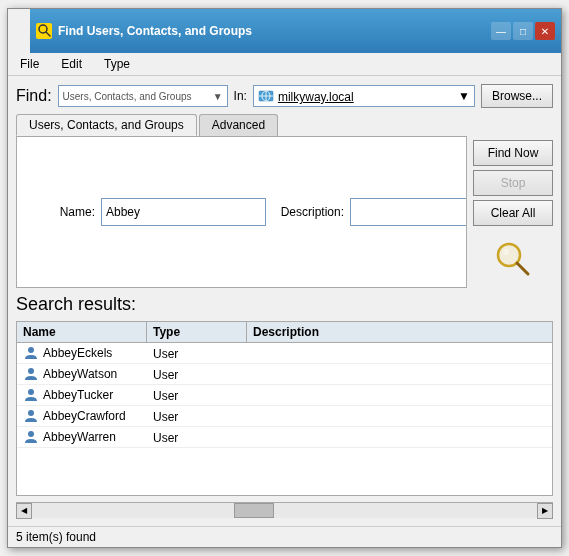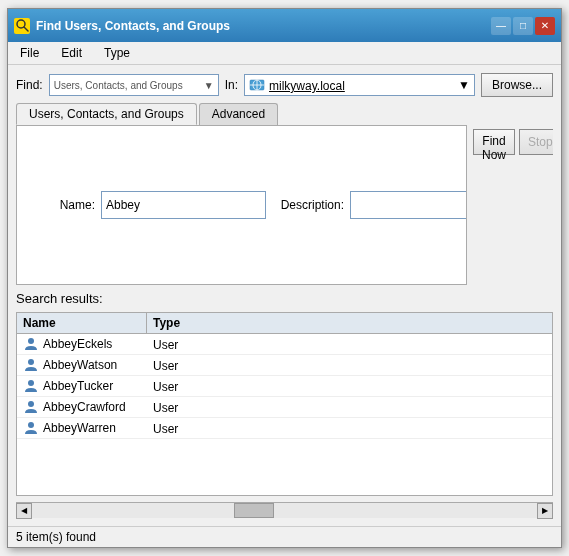--- a/index.html
+++ b/index.html
@@ -23,22 +23,23 @@
       display: flex;
       flex-direction: column;
     }
     .title-bar {
       background: linear-gradient(to bottom, #4a9fd4, #2e7cb8);
       color: white;
       padding: 4px 6px;
       display: flex;
       align-items: center;
       justify-content: space-between;
-      height: 33px;
-      flex-shrink: 0;
+      height: 44px;
+      flex-shrink: 0;
+      margin-left: 22px;
     }
     .title-bar-left {
       display: flex;
       align-items: center;
       gap: 6px;
     }
     .title-bar-icon {
       width: 16px;
       height: 16px;
       background: #ffd700;
@@ -93,21 +94,21 @@
       gap: 6px;
     }
 
     .find-row {
       display: flex;
       align-items: center;
       gap: 6px;
       flex-shrink: 0;
     }
     .find-label {
-      font-size: 12px;
+      font-size: 16px;
       white-space: nowrap;
     }
     .find-combo {
       border: 1px solid #7a9cc0;
       background: white;
       padding: 2px 4px;
       height: 22px;
       font-size: 12px;
       display: flex;
       align-items: center;
@@ -211,21 +212,21 @@
       flex: 1;
       height: 28px;
       border: 1px solid #7a9cc0;
       background: white;
       padding: 2px 4px;
       font-size: 12px;
     }
 
     .right-panel {
       display: flex;
-      flex-direction: row;
+      flex-direction: column;
       gap: 4px;
       flex-shrink: 0;
       width: 80px;
       padding-top: 26px;
     }
     .action-btn {
       padding: 4px 8px;
       border: 1px solid #888;
       background: linear-gradient(to bottom, #f8f8f8, #e0e0e0);
       cursor: pointer;
@@ -245,21 +246,21 @@
       display: flex;
       align-items: center;
       justify-content: center;
     }
     .search-magnifier {
       width: 40px;
       height: 40px;
     }
 
     .search-results-label {
-      font-size: 13px;
+      font-size: 18px;
       flex-shrink: 0;
     }
 
     .results-table {
       border: 1px solid #aaa;
       flex: 1;
       overflow-y: auto;
       background: white;
     }
     .results-header {
@@ -433,20 +434,21 @@
         </div>
       </div>
     </div>
 
     <span class="search-results-label">Search results:</span>
 
     <div class="results-table">
       <div class="results-header">
         <div class="results-header-cell col-name">Name</div>
         <div class="results-header-cell col-type">Type</div>
+        <div class="results-header-cell col-desc">Description</div>
       </div>
 
       <div class="result-row">
         <div class="result-cell name-cell">
           <svg class="user-icon-svg" viewBox="0 0 16 16">
             <circle cx="8" cy="5" r="3" fill="#4a7fb5"></circle>
             <path d="M2 14 Q2 10 8 10 Q14 10 14 14" fill="#4a7fb5"></path>
           </svg>
           <span>AbbeyEckels</span>
         </div>

